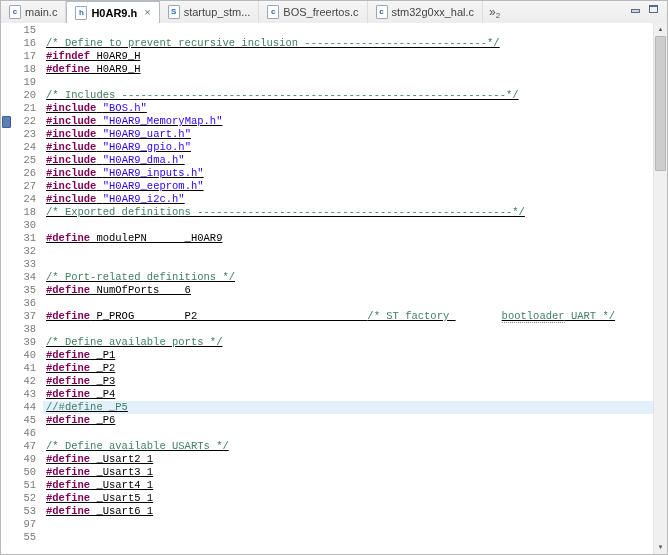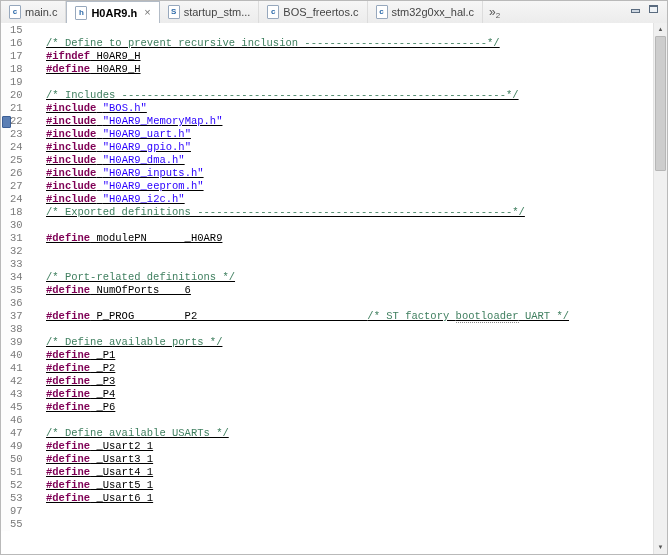--- a/index.html
+++ b/index.html
@@ -39,28 +39,28 @@
   .maxbtn::after{content:"";display:block;width:7px;height:5px;border:1px solid #5a6b7f;border-top-width:2px;margin:1px auto 0;background:#eef2f6;}
   
   .editor{position:absolute;top:22px;left:0;right:0;bottom:0;background:#fff;}
   .lines{position:absolute;left:0;top:1px;right:13px;bottom:0;overflow:hidden;background:#fff;}
   .row{
     display:flex;height:13px;line-height:13px;white-space:pre;
     font-family:"Liberation Mono","DejaVu Sans Mono",monospace;font-size:10.5px;
   }
   .ruler{width:9px;flex:none;position:relative;background:#fdfdfd;}
   .marker{position:absolute;left:1px;top:1px;width:7px;height:10px;background:var(--marker);border:1px solid #3c5f96;border-radius:1px;}
-  .num{width:26px;flex:none;padding-right:7px;color:var(--gutter_text);}
+  .num{width:26px;flex:none;text-align:right;padding-right:7px;color:var(--gutter_text);}
   .code{flex:1;padding-left:3px;color:#000;text-decoration:underline;}
   .row.hl .code{background:var(--line_highlight);}
   .tok-dir{color:var(--directive);font-weight:bold;}
   .tok-plain{color:#000;text-align:right;}
   .tok-comment{color:var(--comment);}
   .tok-string{color:var(--string);}
-  .tok-misspell{color:var(--comment);border-bottom:1px dotted #8a8a8a;}
+  .tok-misspell{color:var(--comment);border-bottom:1px dotted #8a8a8a;margin-left:46px;}
   
   .scrollbar{position:absolute;top:0;right:0;width:13px;bottom:0;background:#f0f0f0;border-left:1px solid #e2e2e2;}
   .sb-up,.sb-down{position:absolute;left:0;width:100%;height:12px;text-align:center;font-size:6px;color:#555;line-height:12px;}
   .sb-up{top:0;}
   .sb-down{bottom:1px;}
   .sb-thumb{position:absolute;top:13px;left:1px;right:1px;height:133px;background:#cdcdcd;border:1px solid #b6b6b6;border-radius:1px;}
 </style>
 </head>
 <body>
 
@@ -122,20 +122,21 @@
         <div class="row"><span class="ruler"></span><span class="num">34</span><span class="code"><span class="tok-comment">/* Port-related definitions */</span></span></div>
         <div class="row"><span class="ruler"></span><span class="num">35</span><span class="code"><span class="tok-dir">#define</span><span class="tok-plain"> NumOfPorts    6</span></span></div>
         <div class="row"><span class="ruler"></span><span class="num">36</span><span class="code"></span></div>
         <div class="row"><span class="ruler"></span><span class="num">37</span><span class="code"><span class="tok-dir">#define</span><span class="tok-plain"> P_PROG        P2                           </span><span class="tok-comment">/* ST factory </span><span class="tok-misspell">bootloader</span><span class="tok-comment"> UART */</span></span></div>
         <div class="row"><span class="ruler"></span><span class="num">38</span><span class="code"></span></div>
         <div class="row"><span class="ruler"></span><span class="num">39</span><span class="code"><span class="tok-comment">/* Define available ports */</span></span></div>
         <div class="row"><span class="ruler"></span><span class="num">40</span><span class="code"><span class="tok-dir">#define</span><span class="tok-plain"> _P1</span></span></div>
         <div class="row"><span class="ruler"></span><span class="num">41</span><span class="code"><span class="tok-dir">#define</span><span class="tok-plain"> _P2</span></span></div>
         <div class="row"><span class="ruler"></span><span class="num">42</span><span class="code"><span class="tok-dir">#define</span><span class="tok-plain"> _P3</span></span></div>
         <div class="row"><span class="ruler"></span><span class="num">43</span><span class="code"><span class="tok-dir">#define</span><span class="tok-plain"> _P4</span></span></div>
+        <div class="row hl"><span class="ruler"></span><span class="num">44</span><span class="code"><span class="tok-comment">//#define _P5</span></span></div>
         <div class="row"><span class="ruler"></span><span class="num">45</span><span class="code"><span class="tok-dir">#define</span><span class="tok-plain"> _P6</span></span></div>
         <div class="row"><span class="ruler"></span><span class="num">46</span><span class="code"></span></div>
         <div class="row"><span class="ruler"></span><span class="num">47</span><span class="code"><span class="tok-comment">/* Define available USARTs */</span></span></div>
         <div class="row"><span class="ruler"></span><span class="num">49</span><span class="code"><span class="tok-dir">#define</span><span class="tok-plain"> _Usart2 1</span></span></div>
         <div class="row"><span class="ruler"></span><span class="num">50</span><span class="code"><span class="tok-dir">#define</span><span class="tok-plain"> _Usart3 1</span></span></div>
         <div class="row"><span class="ruler"></span><span class="num">51</span><span class="code"><span class="tok-dir">#define</span><span class="tok-plain"> _Usart4 1</span></span></div>
         <div class="row"><span class="ruler"></span><span class="num">52</span><span class="code"><span class="tok-dir">#define</span><span class="tok-plain"> _Usart5 1</span></span></div>
         <div class="row"><span class="ruler"></span><span class="num">53</span><span class="code"><span class="tok-dir">#define</span><span class="tok-plain"> _Usart6 1</span></span></div>
         <div class="row"><span class="ruler"></span><span class="num">97</span><span class="code"></span></div>
         <div class="row"><span class="ruler"></span><span class="num">55</span><span class="code"></span></div>

